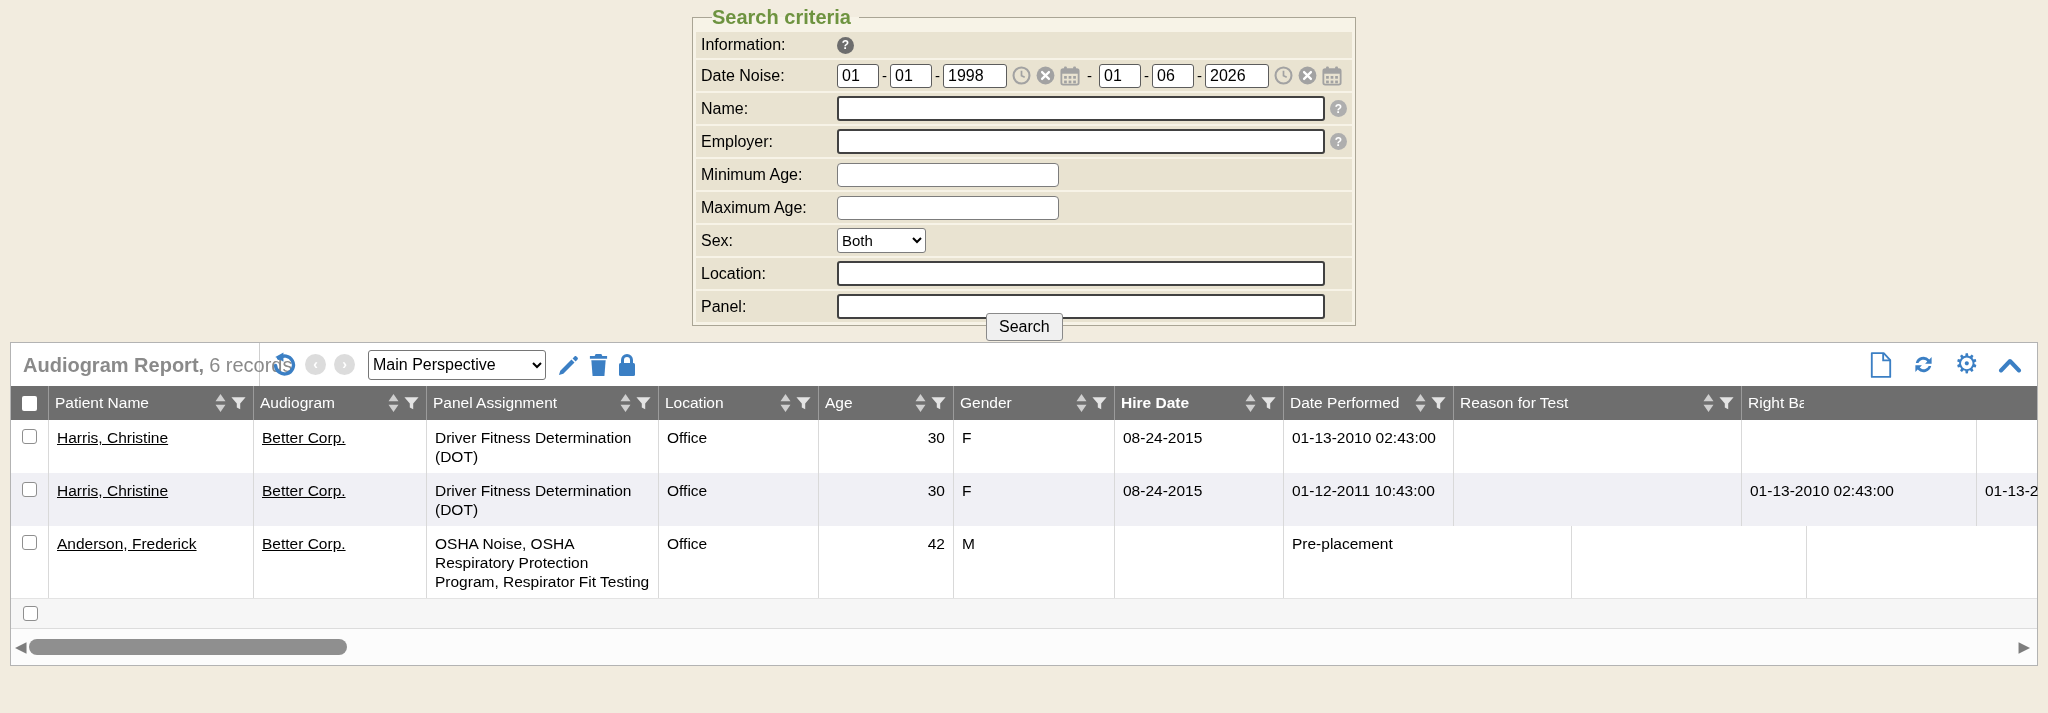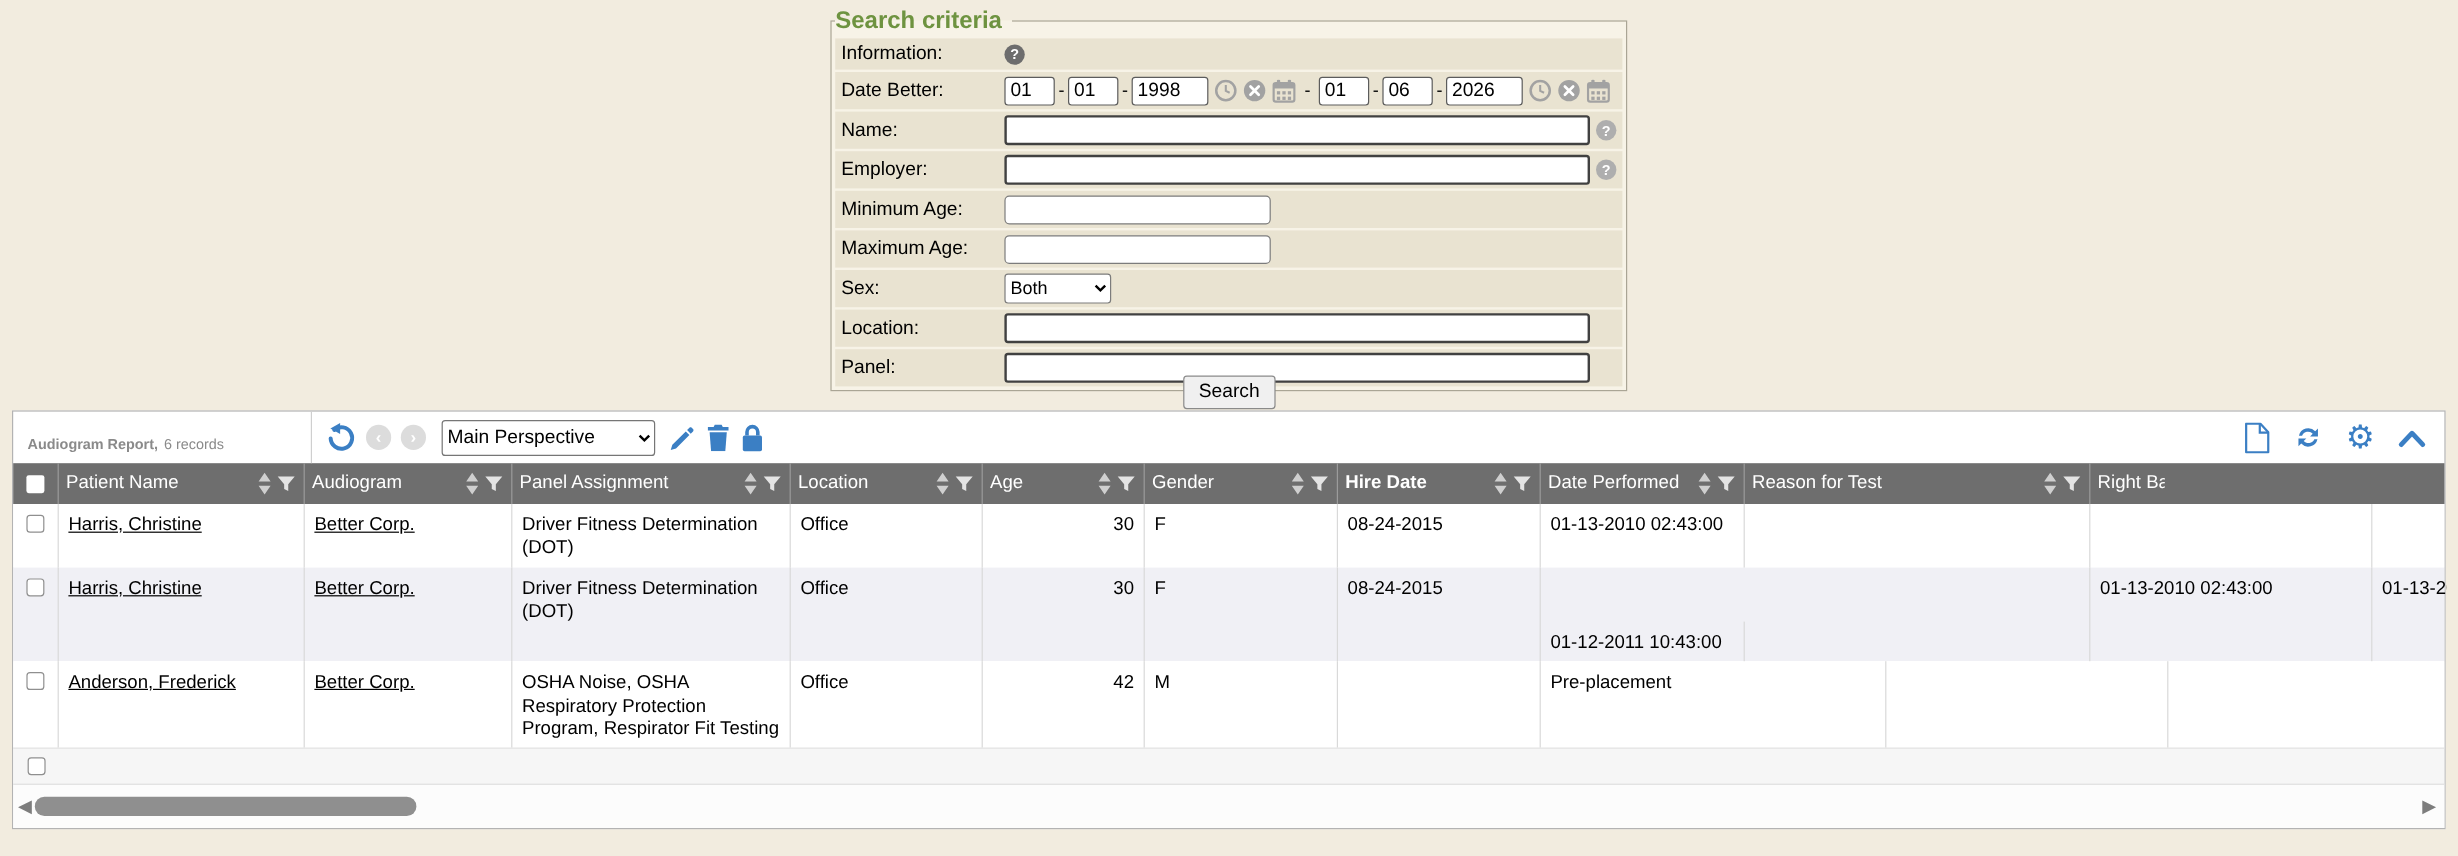--- a/index.html
+++ b/index.html
@@ -7,21 +7,21 @@
     width:2048px;height:713px;position:relative;overflow:hidden;
     background:#f2ecdf;
     font-family:"Liberation Sans","DejaVu Sans",sans-serif;
     color:#000;
   }
   *{box-sizing:border-box;}
 
   
   .search-wrap{position:absolute;left:692px;top:6px;width:661px;}
   fieldset.sc{border:1px solid #aaa595;background:#f7f3e7;padding:3px;margin:0;}
-  fieldset.sc legend{color:#6e9340;font-weight:bold;font-size:20px;padding:0 8px 0 0;margin-left:0;}
+  fieldset.sc legend{color:#6e9340;font-weight:bold;font-size:20px;padding:0 8px 0 0;margin-left:16px;}
   .frow{display:flex;align-items:center;background:#e9e3d1;margin-bottom:2px;min-height:31px;padding:2px 5px;}
   .frow:last-child{margin-bottom:0;}
   .frow.info{min-height:26px;}
   .flabel{width:136px;flex-shrink:0;font-size:16px;}
   .qicon{width:17px;height:17px;border-radius:50%;background:#6d6d6d;color:#fff;
          font-size:12px;font-weight:bold;display:inline-flex;align-items:center;justify-content:center;
          flex-shrink:0;cursor:pointer;}
   .qicon.light{background:#aeaeae;margin-left:5px;}
   input{font-family:"Liberation Sans","DejaVu Sans",sans-serif;}
   .input-lg{width:488px;height:25px;border:2px solid #414141;border-radius:3px;background:#fff;
@@ -36,22 +36,22 @@
   .mini-ic{display:inline-flex;align-items:center;margin-left:4px;cursor:pointer;}
   .sex-select{width:89px;height:25px;font-size:15px;border:1px solid #7c7c7c;border-radius:3px;background:#fff;}
   .search-btn{position:absolute;left:986px;top:313px;min-width:74px;height:28px;
               background:#f0f0f0;border:1px solid #8a8a8a;border-radius:3px;font-size:16px;
               font-family:"Liberation Sans","DejaVu Sans",sans-serif;cursor:pointer;padding:0 12px;}
 
   
   .panel{position:absolute;left:10px;top:342px;width:2028px;background:#fff;
          border:1px solid #b3b3b3;}
   .toolbar{height:43px;display:flex;align-items:center;}
-  .tb-title{width:249px;height:100%;display:flex;align-items:center;padding:11px 0 0 12px;
-            border-right:1px solid #cfcfcf;color:#8a8a8a;font-size:12px;white-space:nowrap;}
+  .tb-title{width:249px;height:100%;display:flex;align-items:flex-start;padding:11px 0 0 12px;
+            border-right:1px solid #cfcfcf;color:#8a8a8a;font-size:20px;white-space:nowrap;}
   .tb-title-bold{font-weight:bold;margin-right:5px;}
   .tb-icon{display:inline-flex;align-items:center;justify-content:center;cursor:pointer;}
   .ml12{margin-left:12px;} .ml8{margin-left:8px;}
   .tb-circle{width:21px;height:21px;border-radius:50%;background:#dcdcdc;color:#fff;
              display:inline-flex;align-items:center;justify-content:center;
              font-size:14px;font-weight:bold;margin-left:8px;cursor:default;line-height:1;padding-bottom:2px;}
   .tb-select{margin-left:13px;width:178px;height:30px;font-size:16px;border:1px solid #767676;
              border-radius:3px;background:#fff;font-family:"Liberation Sans","DejaVu Sans",sans-serif;}
   .tb-right{margin-left:auto;display:flex;align-items:center;gap:19px;padding-right:15px;}
   .gear-glyph{font-size:27px;color:#3b7fc4;line-height:1;cursor:pointer;}
@@ -91,21 +91,21 @@
 <div class="search-wrap">
   <fieldset class="sc">
     <legend>Search criteria</legend>
 
     <div class="frow info">
       <span class="flabel">Information:</span>
       <span class="qicon">?</span>
     </div>
 
     <div class="frow">
-      <span class="flabel">Date Better:</span>
+      <span class="flabel">Date Noise:</span>
       <span class="dategroup">
         <input class="input-date w-dd" value="01" style="">
         <span class="dash">-</span>
         <input class="input-date w-dd" value="01" style="">
         <span class="dash">-</span>
         <input class="input-date w-yyyy" value="1998" style="">
         <span class="mini-ic">
           <svg width="19" height="19" viewBox="0 0 20 20">
               <circle cx="10" cy="10" r="8.4" fill="none" stroke="#a2a2a2" stroke-width="2.2"></circle>
               <path d="M10 5v5.3l3.4 1.6" fill="none" stroke="#a2a2a2" stroke-width="1.8"></path>
@@ -398,21 +398,21 @@
         <div class="tcell selcol" style="width: 38px;">
           <span class="check"></span>
         </div>
         <div class="tcell" style="width: 205px;"><a class="cell-link">Harris, Christine</a></div>
         <div class="tcell" style="width: 173px;"><a class="cell-link">Better Corp.</a></div>
         <div class="tcell" style="width: 232px;">Driver Fitness Determination (DOT)</div>
         <div class="tcell" style="width: 160px;">Office</div>
         <div class="tcell" style="width: 135px; text-align: right;">30</div>
         <div class="tcell" style="width: 161px;">F</div>
         <div class="tcell" style="width: 169px; white-space: nowrap;">08-24-2015</div>
-        <div class="tcell" style="width: 170px; white-space: nowrap; margin-top: 45px;">01-12-2011 10:43:00</div>
+        <div class="tcell" style="width: 170px; white-space: nowrap;">01-12-2011 10:43:00</div>
         <div class="tcell" style="width: 288px;"></div>
         <div class="tcell" style="width: 235px; white-space: nowrap;">01-13-2010 02:43:00</div>
         <div class="tcell" style="width: 62px; white-space: nowrap;">01-13-2010 02:43:00</div>
       </div>
       <div class="trow">
         <div class="tcell selcol" style="width: 38px;">
           <span class="check"></span>
         </div>
         <div class="tcell" style="width: 205px;"><a class="cell-link">Anderson, Frederick</a></div>
         <div class="tcell" style="width: 173px;"><a class="cell-link">Better Corp.</a></div>

